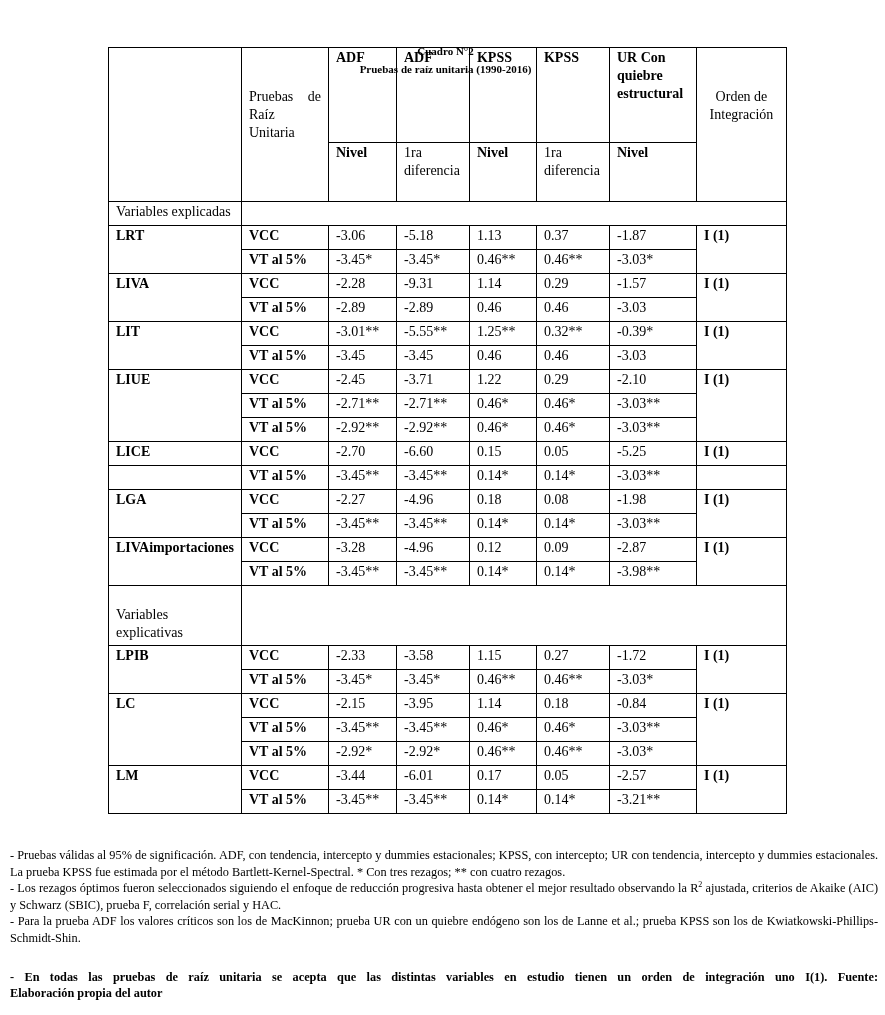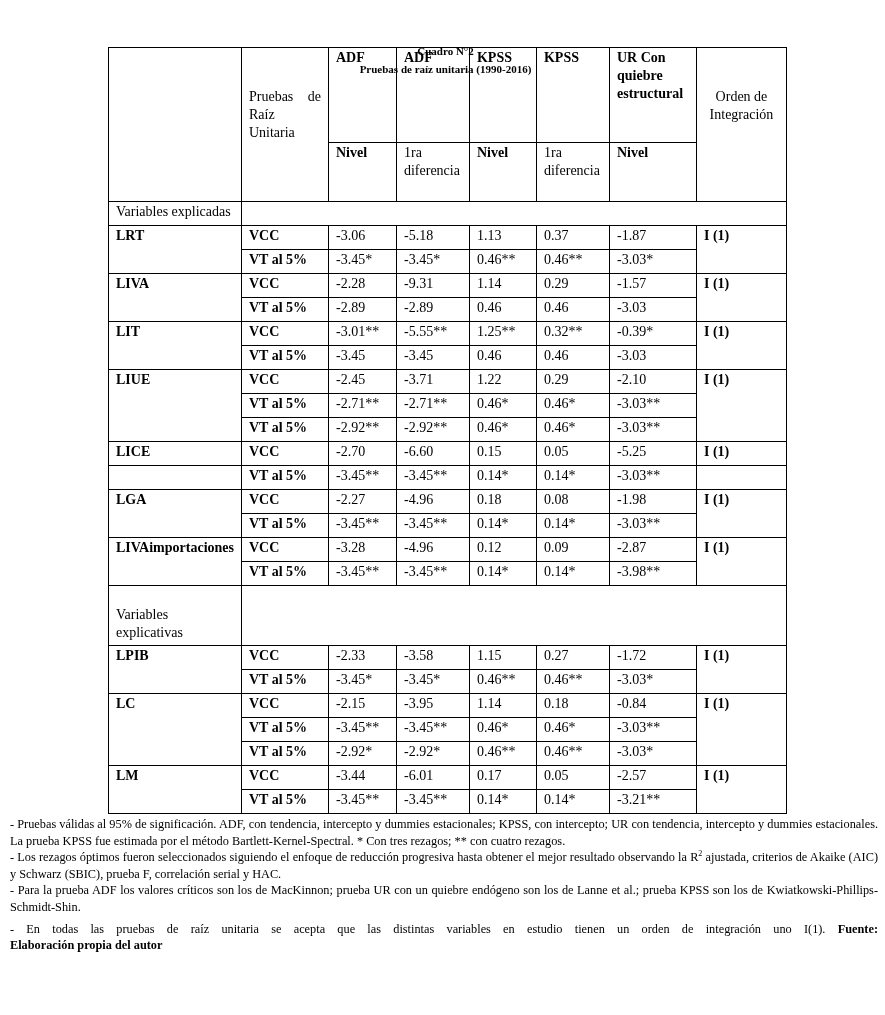--- a/index.html
+++ b/index.html
@@ -25,25 +25,25 @@
     height: 19px;
   }
   .b { font-weight: bold; }
   .hdr-top td { }
   .pruebas-label { text-align: justify; padding-top: 40px !important; }
   .orden-label { padding-top: 40px !important; text-align: center; }
   .section td { height: 37px; }
   .section2 td { height: 54px; }
   .section2 .sect-label { padding-top: 20px; }
   .footnotes {
-    position: absolute; left: 10px; top: 816px; width: 868px;
+    position: absolute; left: 10px; top: 847px; width: 868px;
     font-size: 12.3px; line-height: 16.6px; text-align: justify;
   }
   .footnotes p { margin: 0; text-align: justify; }
-  .footnotes p.gap { margin-top: 5px; }
+  .footnotes p.gap { margin-top: 22px; font-weight: bold; }
   .footnotes .last { text-align-last: justify; }
   sup { font-size: 8px; line-height: 0; }
 </style>
 </head>
 <body>
 
 <div class="caption">
   <div>Cuadro N°2</div>
   <div>Pruebas de raíz unitaria (1990-2016)</div>
 </div>

